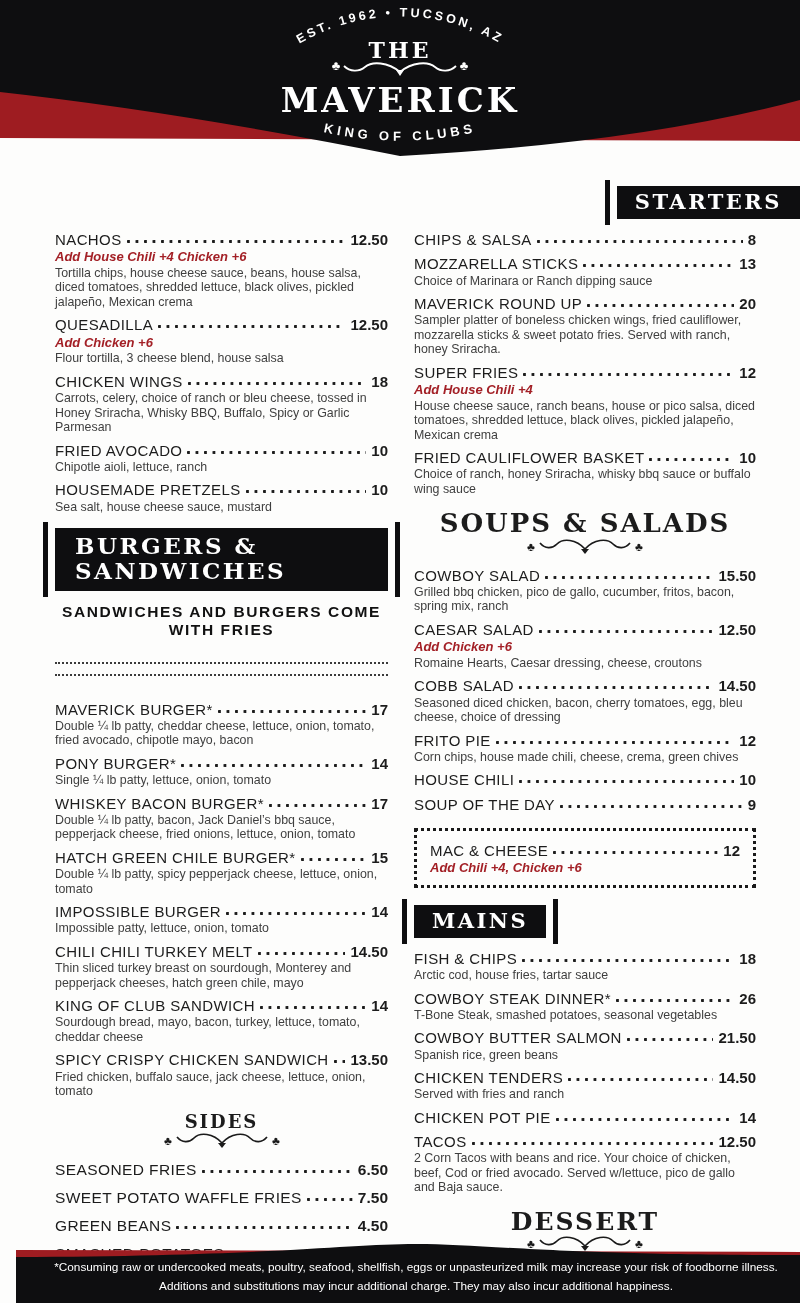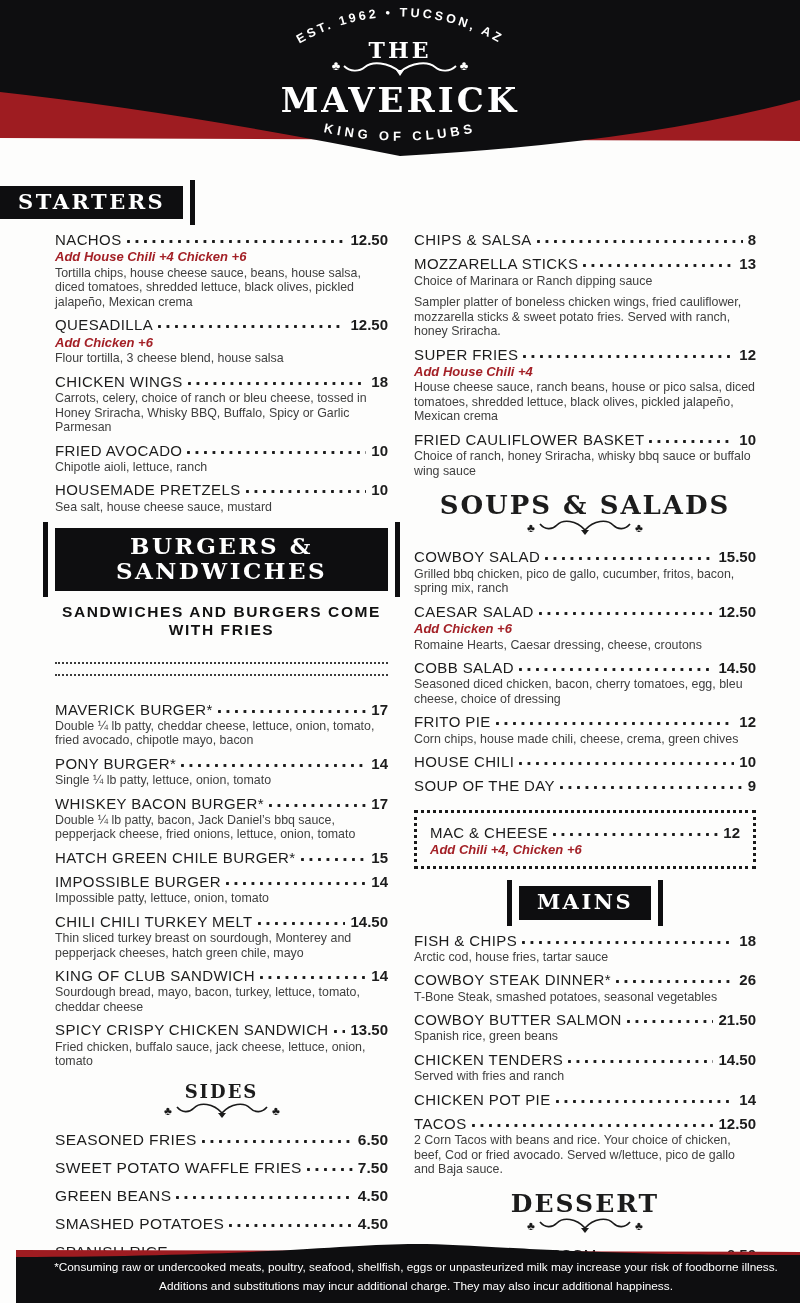--- a/index.html
+++ b/index.html
@@ -12,36 +12,36 @@
   *{margin:0;padding:0;box-sizing:border-box;}
   body{background:#e8e8e8;font-family:"Liberation Sans",sans-serif;}
   .page{width:800px;height:1303px;background:#fdfdfc;position:relative;overflow:hidden;margin:0 auto;}
 
   
   .hero{position:relative;width:800px;height:170px;}
   .hero svg{display:block;}
   .logo-svg{position:absolute;top:0;left:0;}
 
   
-  .badge-wrap{text-align:center;}
+  .badge-wrap{text-align:left;}
   .badge{display:inline-block;position:relative;background:var(--header_black);color:#fff;
     font-family:"DejaVu Serif",serif;font-weight:bold;letter-spacing:2.5px;
     font-size:21px;padding:4px 18px 6px;line-height:1.1;}
   .badge.lg{font-size:23px;padding:5px 20px 7px;}
   .badge::before,.badge::after{content:"";position:absolute;top:-6px;bottom:-6px;width:5px;background:var(--header_black);}
   .badge::before{left:-12px;}
   .badge::after{right:-12px;}
 
   .plain-head{text-align:center;}
   .plain-title{font-family:"DejaVu Serif",serif;font-weight:bold;font-size:26px;
     letter-spacing:2px;color:var(--ink);line-height:1.05;}
   .flourish{display:block;margin:0 auto;margin-top:-2px;}
 
   
-  .starters-head{text-align:left;margin:16px 0 12px;}
+  .starters-head{text-align:right;margin:16px 0 12px;}
   .menu-body{display:flex;padding:0 44px 0 55px;gap:26px;}
   .col-left{width:333px;flex:none;}
   .col-right{flex:1;min-width:0;}
 
   
   .item{margin-bottom:7px;}
   .item-line{display:flex;align-items:baseline;color:var(--ink);}
   .item-name{font-weight:normal;font-size:15px;letter-spacing:.4px;line-height:1.15;}
   .leader{flex:1;height:3px;margin:0 5px;position:relative;top:-2px;min-width:10px;
     background-image:radial-gradient(circle at 1.5px 1.5px,var(--ink) 1.4px,transparent 1.6px);
@@ -209,20 +209,21 @@
 
     <div class="item-desc">Double ¼ lb patty, bacon, Jack Daniel’s bbq sauce, pepperjack cheese, fried onions, lettuce, onion, tomato</div>
   </div>
             <div class="item">
     <div class="item-line">
       <span class="item-name">HATCH GREEN CHILE BURGER*</span>
       <span class="leader"></span>
       <span class="item-price">15</span>
     </div>
 
+    <div class="item-desc">Double ¼ lb patty, spicy pepperjack cheese, lettuce, onion, tomato</div>
   </div>
             <div class="item">
     <div class="item-line">
       <span class="item-name">IMPOSSIBLE BURGER</span>
       <span class="leader"></span>
       <span class="item-price">14</span>
     </div>
 
     <div class="item-desc">Impossible patty, lettuce, onion, tomato</div>
   </div>
@@ -329,20 +330,25 @@
           <div class="item">
     <div class="item-line">
       <span class="item-name">MOZZARELLA STICKS</span>
       <span class="leader"></span>
       <span class="item-price">13</span>
     </div>
 
     <div class="item-desc">Choice of Marinara or Ranch dipping sauce</div>
   </div>
           <div class="item">
+    <div class="item-line">
+      <span class="item-name">MAVERICK ROUND UP</span>
+      <span class="leader"></span>
+      <span class="item-price">20</span>
+    </div>
 
     <div class="item-desc">Sampler platter of boneless chicken wings, fried cauliflower, mozzarella sticks &amp; sweet potato fries. Served with ranch, honey Sriracha.</div>
   </div>
           <div class="item">
     <div class="item-line">
       <span class="item-name">SUPER FRIES</span>
       <span class="leader"></span>
       <span class="item-price">12</span>
     </div>
     <div class="item-add">Add House Chili +4</div>

